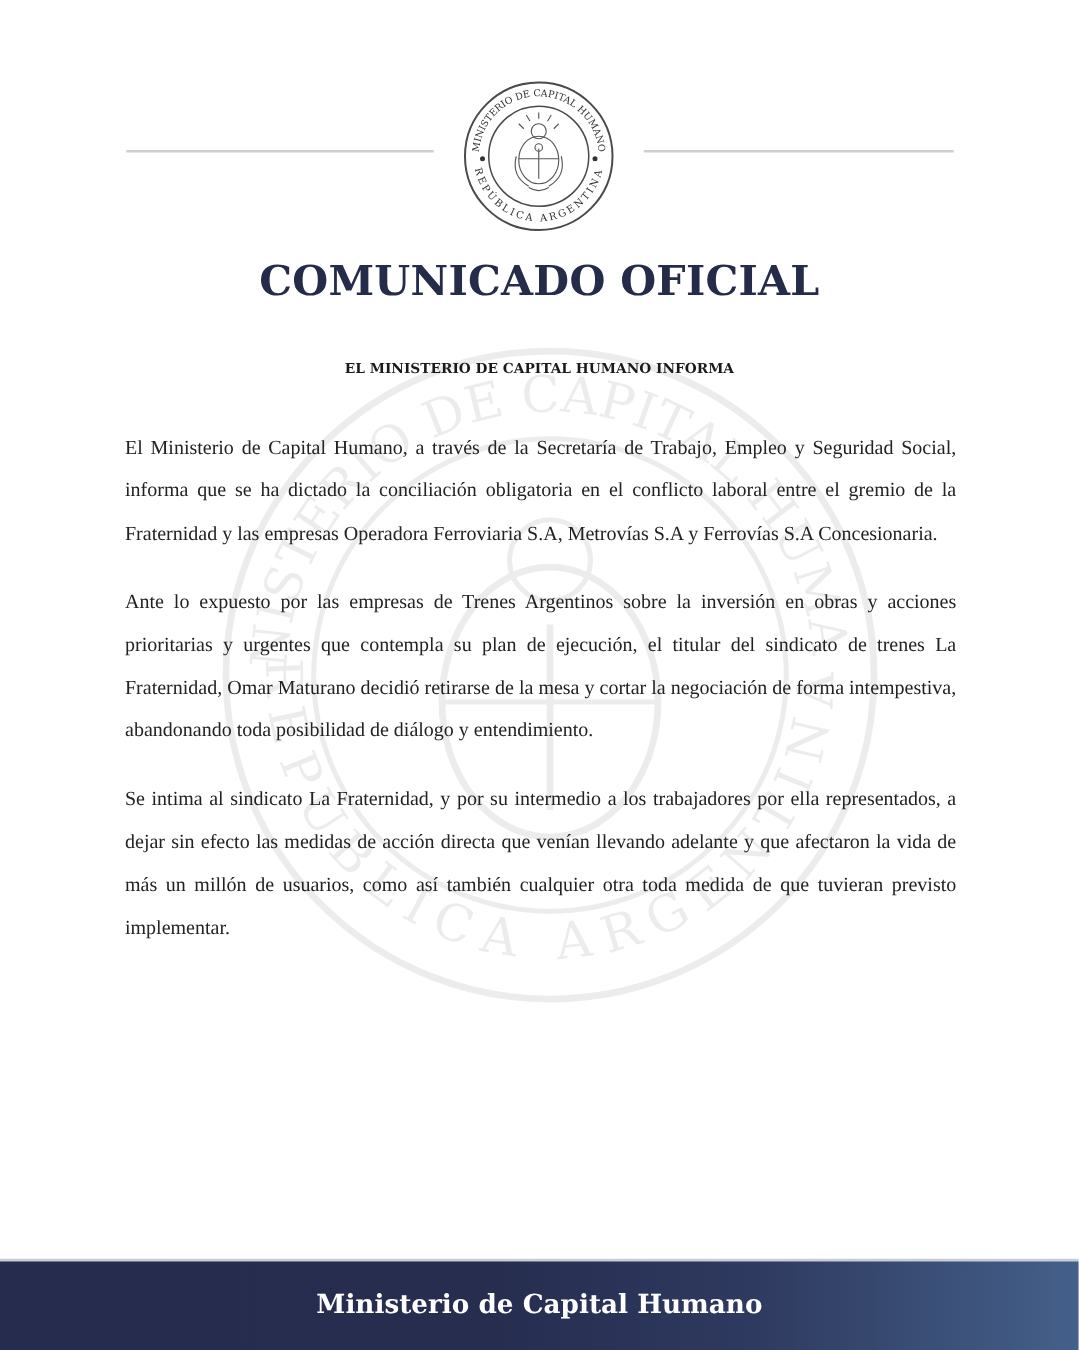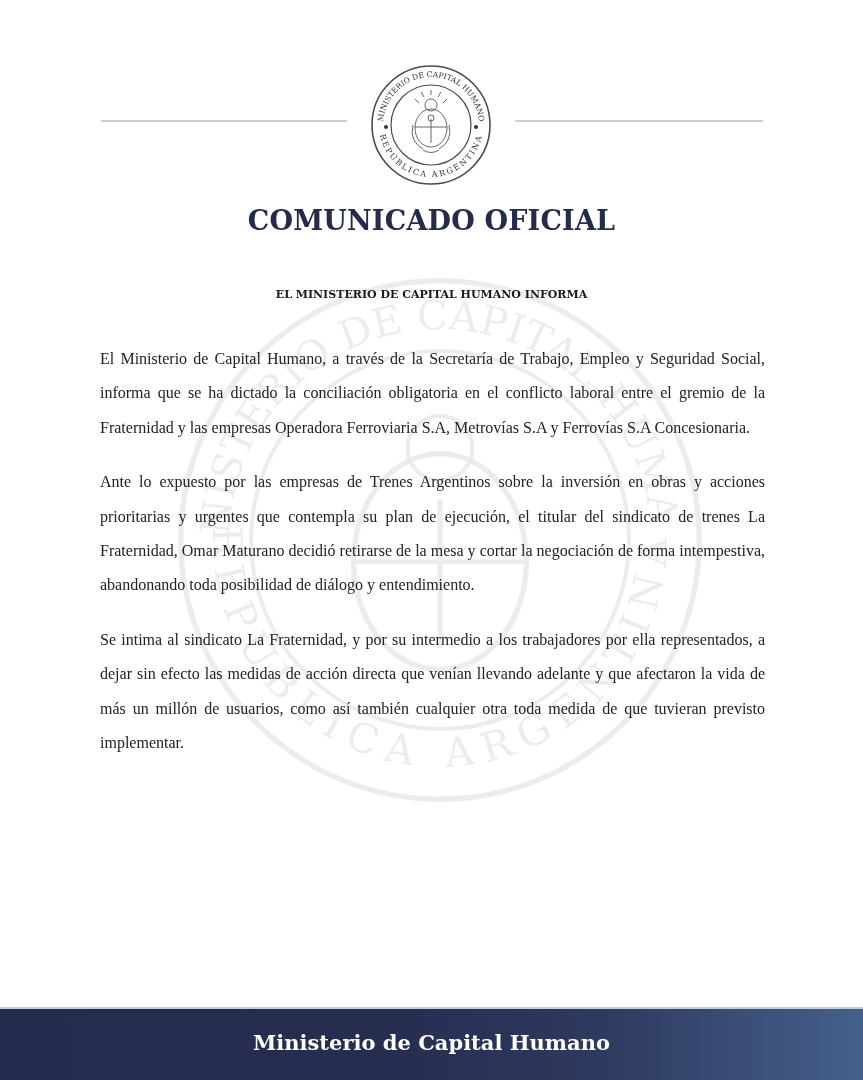--- a/index.html
+++ b/index.html
@@ -19,21 +19,21 @@
       position: absolute; left: 369px; top: 63px; width: 124px; height: 124px;
     }
     .watermark {
       position: absolute; left: 170px; top: 270px; width: 540px; height: 540px;
       opacity: 0.07; pointer-events: none;
     }
 
     .title {
       position: absolute; left: 0; width: 863px; top: 205px;
       text-align: center; font-family: "DejaVu Serif", serif; font-weight: bold;
-      font-size: 27px; color: #252c4a; letter-spacing: 0.2px;
+      font-size: 33px; color: #252c4a; letter-spacing: 0.2px;
     }
     .subtitle {
       position: absolute; left: 0; width: 863px; top: 288px;
       text-align: center; font-family: "DejaVu Serif", serif; font-weight: bold;
       font-size: 11px; color: #1a1a1a;
     }
     .body {
       position: absolute; left: 100px; width: 665px; top: 342px;
     }
     .para {

